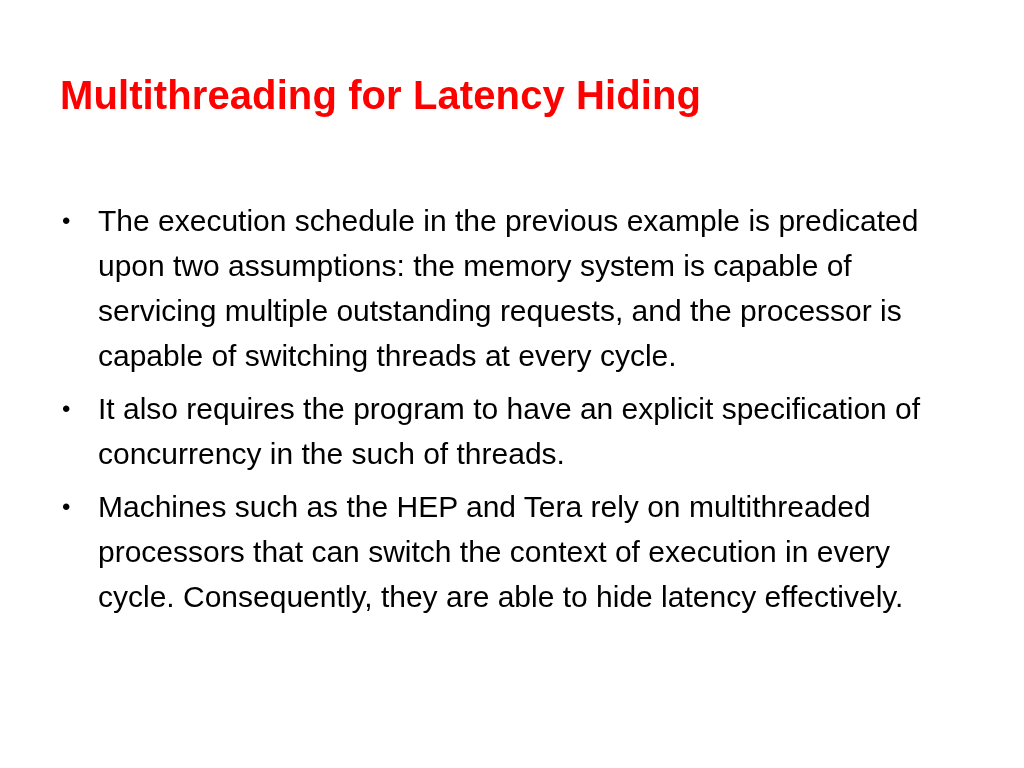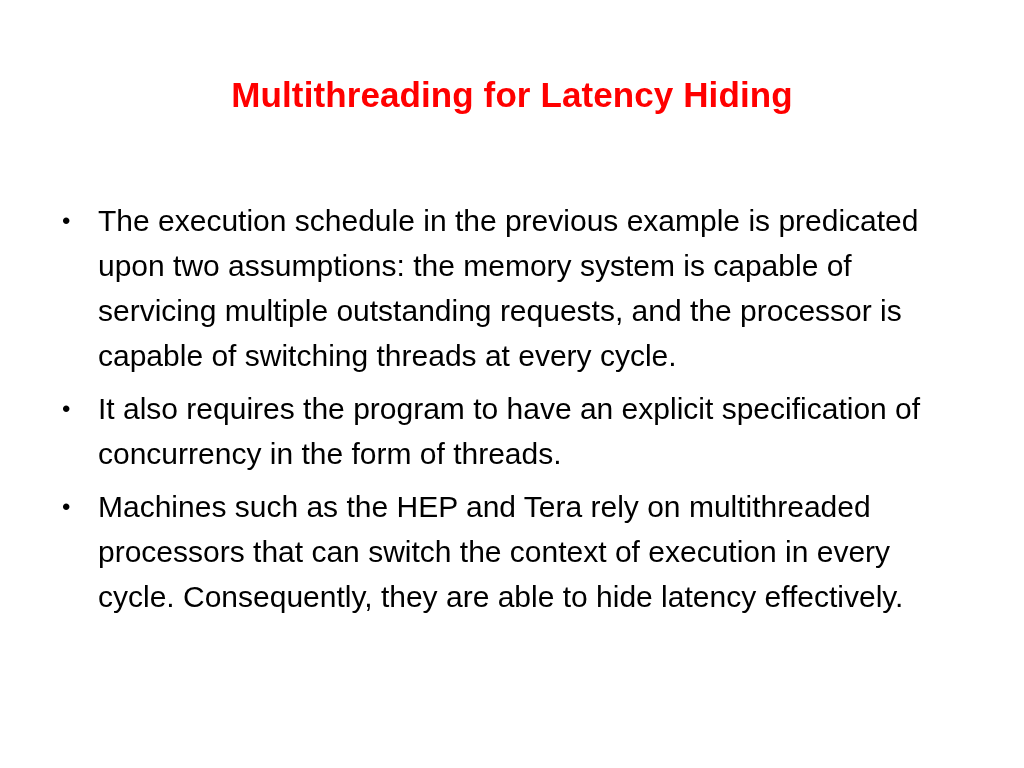--- a/index.html
+++ b/index.html
@@ -17,24 +17,23 @@
     overflow: hidden;
     font-family: "Liberation Sans", sans-serif;
     -webkit-font-smoothing: antialiased;
   }
 
   .slide-title {
     position: absolute;
     left: 60px;
     top: 74px;
     width: 904px;
-    text-align: center;
     color: #ff0000;
     font-family: "Liberation Sans", sans-serif;
-    font-size: 35px;
+    font-size: 40px;
     font-weight: bold;
     line-height: 42px;
     letter-spacing: 0.1px;
     white-space: nowrap;
   }
 
   .body-block {
     position: absolute;
     left: 62px;
     top: 190px;
@@ -85,21 +84,21 @@
   <div class="body-block">
     <ul class="bullet-list">
 
       <li class="bullet-item">
         <span class="bullet-marker">•</span>
         <span class="bullet-text">The execution schedule in the previous example is predicated upon two assumptions: the memory system is capable of servicing multiple outstanding requests, and the processor is capable of switching threads at every cycle.</span>
       </li>
 
       <li class="bullet-item">
         <span class="bullet-marker">•</span>
-        <span class="bullet-text">It also requires the program to have an explicit specification of concurrency in the form of threads.</span>
+        <span class="bullet-text">It also requires the program to have an explicit specification of concurrency in the such of threads.</span>
       </li>
 
       <li class="bullet-item">
         <span class="bullet-marker">•</span>
         <span class="bullet-text">Machines such as the HEP and Tera rely on multithreaded processors that can switch the context of execution in every cycle. Consequently, they are able to hide latency effectively.</span>
       </li>
 
     </ul>
   </div>
 

